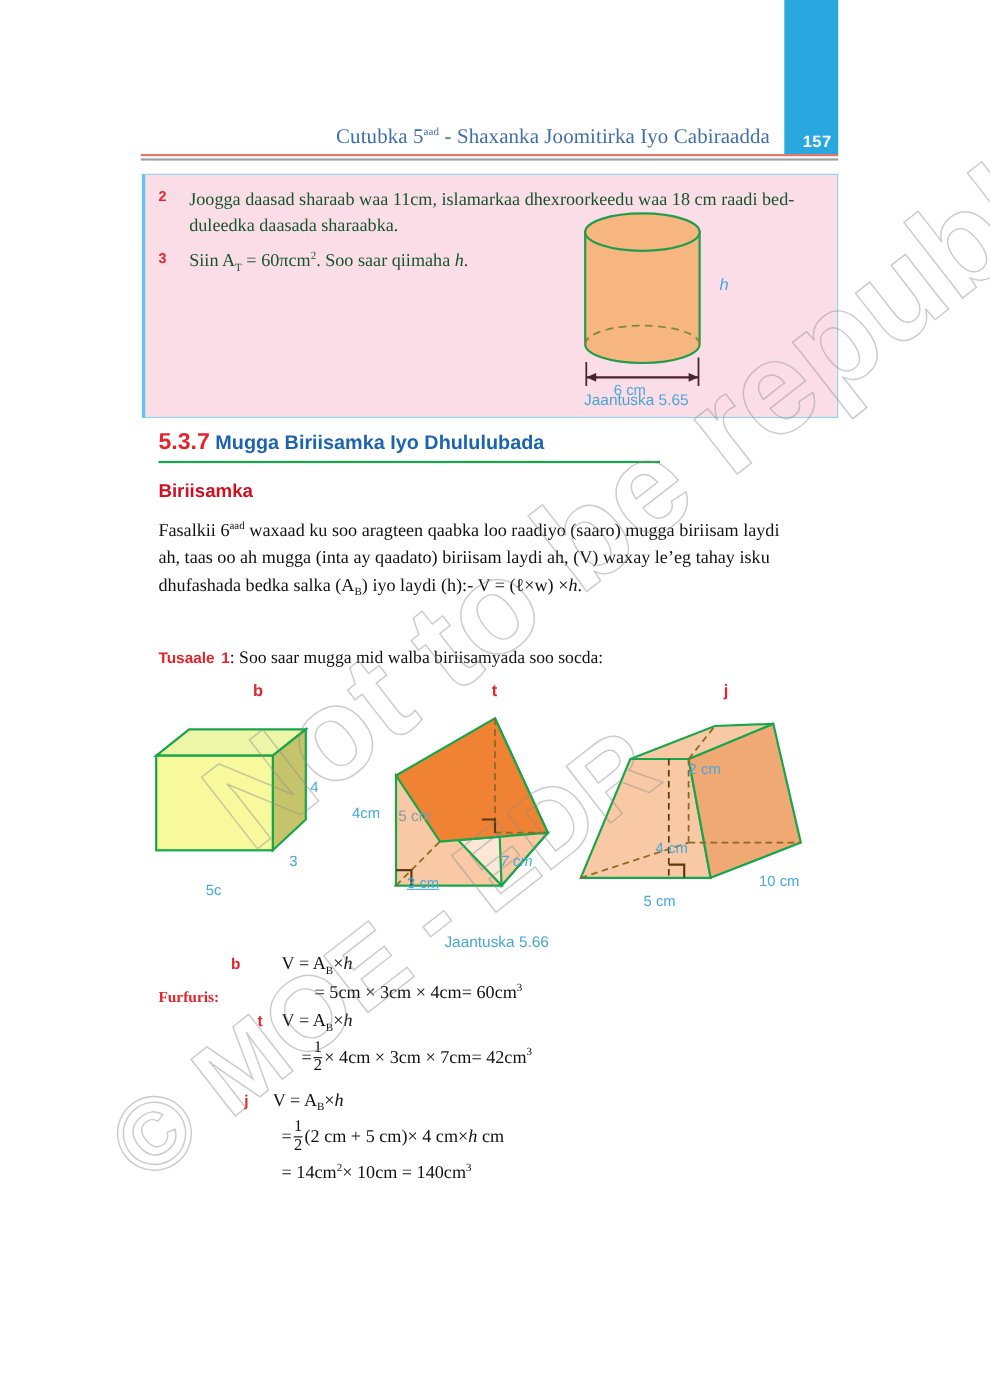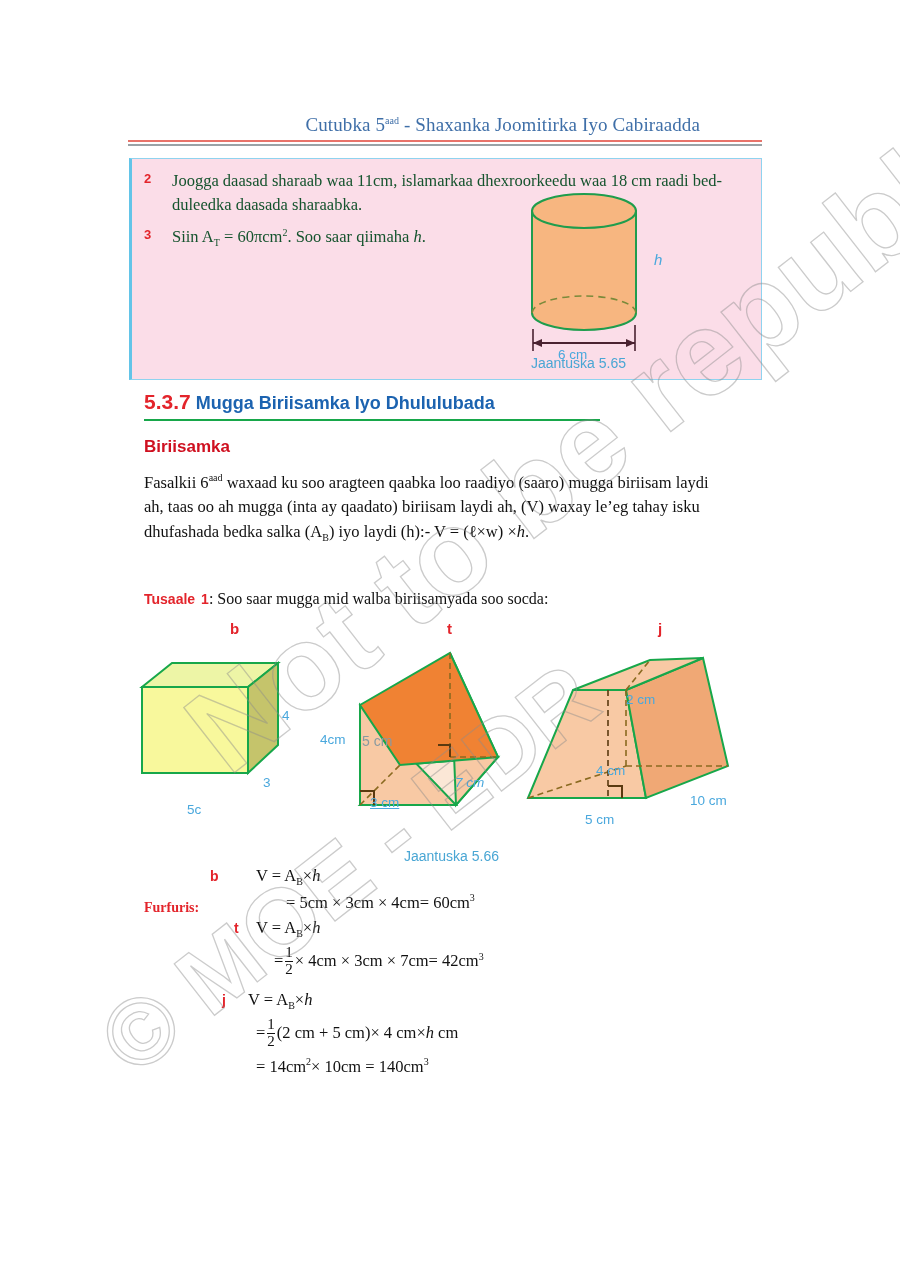--- a/index.html
+++ b/index.html
@@ -174,20 +174,23 @@
     white-space:nowrap;
   }
   #wm1{left:160px;top:690px;font-size:120px;transform:rotate(-38deg);transform-origin:left top;}
   #wm3{left:80px;top:1010px;font-size:95px;transform:rotate(-38deg);transform-origin:left top;}
 </style>
 </head>
 <body>
 
 <div class="page">
 
+  <div class="page-tab">
+    <span class="num">157</span>
+  </div>
 
   <div class="header">
     <div class="title"><span>Cutubka 5</span><sup>aad</sup><span> -   Shaxanka Joomitirka Iyo Cabiraadda</span></div>
   </div>
   <div class="rule-red"></div>
   <div class="rule-gray"></div>
 
   <div class="pinkbox">
 
     <div class="q" id="q2">

